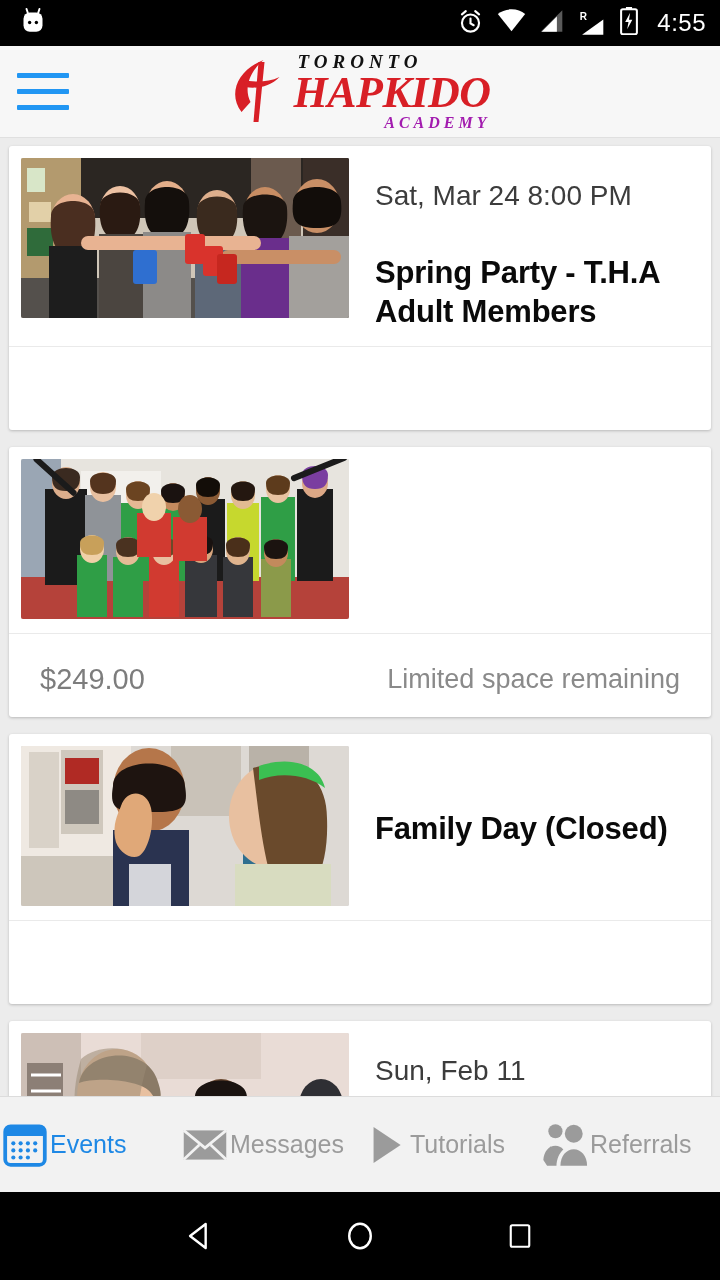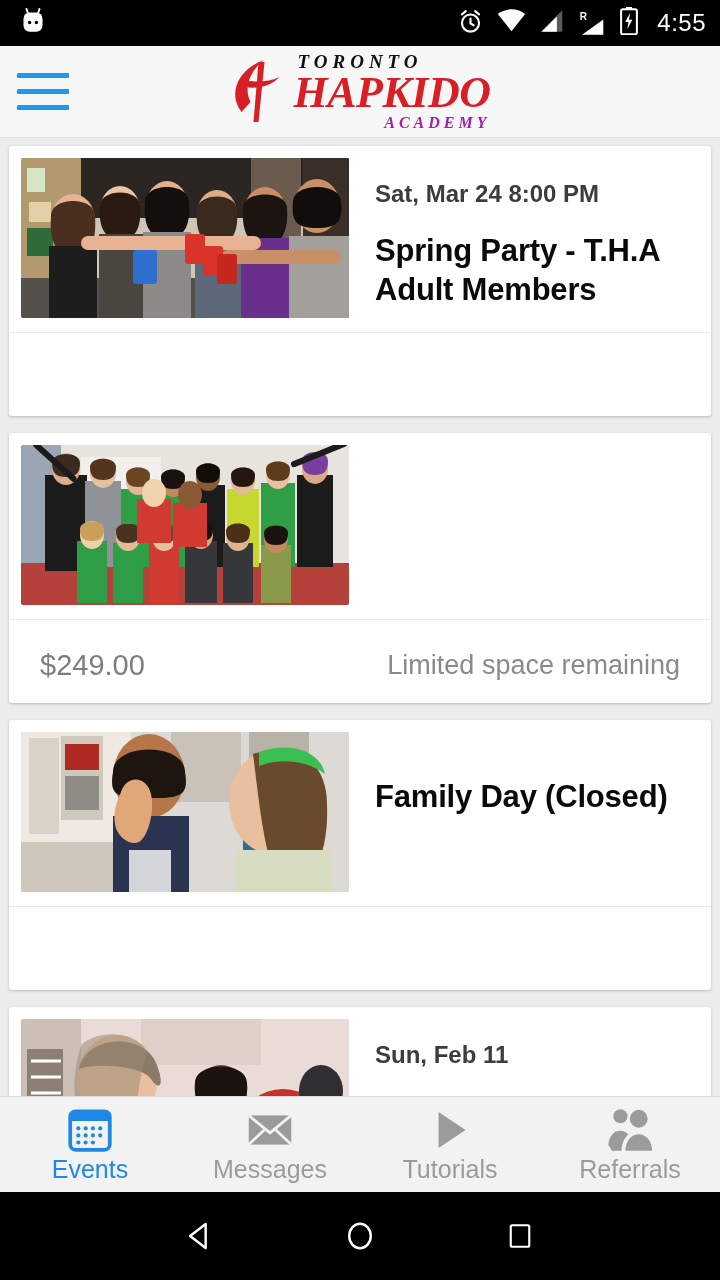--- a/index.html
+++ b/index.html
@@ -50,40 +50,40 @@
     background:#fff; border-radius:3px; margin-bottom:17px;
     box-shadow:0 1px 3px rgba(0,0,0,.22); overflow:hidden;
   }
   .card-body { display:flex; padding:12px 0 14px 12px; }
   .thumb {
     width:328px; height:160px; flex:none; border-radius:2px;
     overflow:hidden; position:relative; background:#cfcfcf;
   }
   .thumb svg { display:block; width:100%; height:100%; }
   .card-info { flex:1; padding:22px 14px 0 26px; }
-  .ev-date { font-size:24px; color:#3c3c3c; font-weight:700; }
+  .ev-date { font-size:28px; color:#3c3c3c; font-weight:400; }
   .ev-title {
     font-size:31px; font-weight:bold; color:#0a0a0a;
-    line-height:1.27; margin-top:23px; letter-spacing:-0.2px;
+    line-height:1.27; margin-top:41px; letter-spacing:-0.2px;
   }
   .card-foot {
     border-top:1px solid #eaeaea; min-height:84px;
     display:flex; align-items:center; justify-content:space-between;
     padding:8px 31px 0 31px;
   }
   .ev-price { font-size:29px; color:#7d7d7d; }
   .ev-status { font-size:27px; color:#8a8a8a; }
 
   
   .tabbar {
     position:absolute; left:0; right:0; bottom:88px; height:96px;
     background:#f2f2f2; border-top:1px solid #dcdcdc;
     display:flex; align-items:center;
   }
-  .tab { flex:1; display:flex; flex-direction:column; align-items:center; cursor:pointer; }
+  .tab { flex:1; display:flex; flex-direction:row; align-items:center; cursor:pointer; }
   .tab-icon { height:50px; display:flex; align-items:center; justify-content:center; }
   .tab-label { font-size:25px; color:#9b9b9b; }
   .tab.active .tab-label { color:#1e88e5; }
 
   
   .navbar {
     position:absolute; left:0; right:0; bottom:0; height:88px;
     background:#000; display:flex; align-items:center; justify-content:space-around;
     padding:0 120px;
   }

